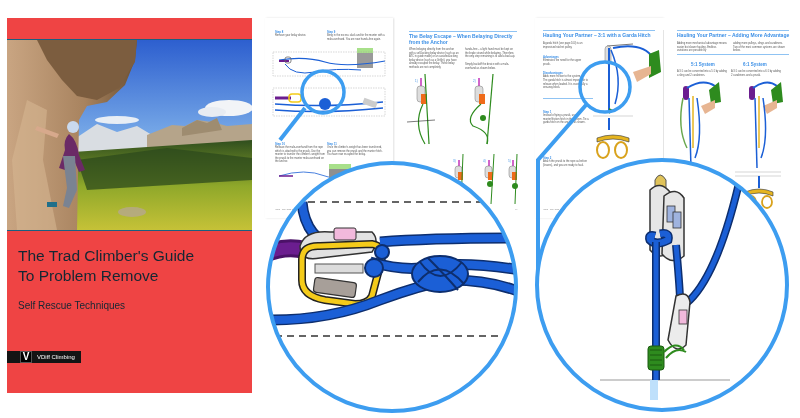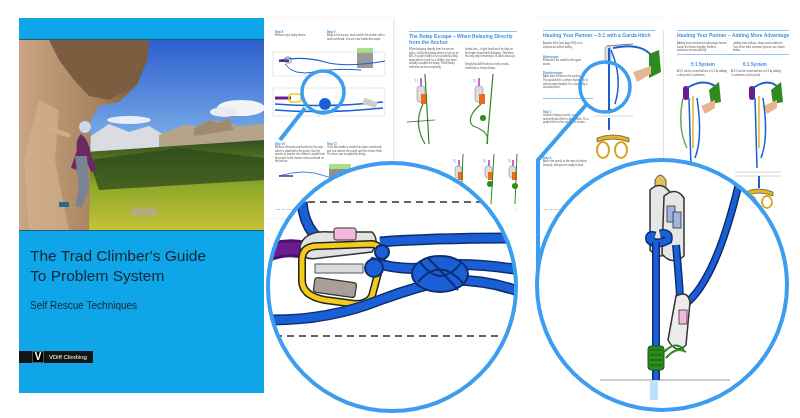--- a/index.html
+++ b/index.html
@@ -1,20 +1,20 @@
 <!DOCTYPE html>
 <html><head>
 <meta charset="utf-8">
 <style>
   * { box-sizing: border-box; margin: 0; padding: 0; }
   html, body { width: 800px; height: 418px; background: #ffffff; overflow: hidden; }
   body { position: relative; font-family: "Liberation Sans", sans-serif; color: #222; }
 
   
-  .cover { position: absolute; left: 19px; top: 18px; width: 245px; height: 375px; background: #0ea5e9; overflow: hidden; }
+  .cover { position: absolute; left: 7px; top: 18px; width: 245px; height: 375px; background: #ef4444; overflow: hidden; }
   .cover-photo { position: absolute; left: 0; top: 21px; width: 245px; height: 192px; overflow: hidden; border-top: 1px solid #1a5f80; border-bottom: 1px solid #1a5f80; }
   .cover-title { position: absolute; left: 11px; top: 228px; width: 220px; font-size: 15.5px; line-height: 20px; color: #142733; }
   .cover-subtitle { position: absolute; left: 11px; top: 282px; font-size: 10px; color: #142733; text-align: right; }
   .logo-bar { position: absolute; left: 0; top: 333px; height: 12px; width: 74px; background: #141414; display: flex; align-items: center; }
   .logo-mark { margin-left: 13px; width: 12px; height: 12px; background: #000; border: 1px solid #555; color: #fff; font-size: 10px; line-height: 10px; text-align: center; font-weight: bold; }
   .logo-text { margin-left: 5px; font-size: 6px; color: #ffffff; white-space: nowrap; }
 
   
   .spread { position: absolute; top: 18px; height: 200px; background: #fff; }
   .page { position: absolute; top: 0; height: 200px; background: #fff; overflow: hidden; }
@@ -68,21 +68,21 @@
 
       <circle cx="66" cy="87" r="6" fill="#c9d9ee"></circle>
       <path d="M62 94 Q70 100 72 115 L78 130 L72 132 L66 118 L58 130 L52 128 L58 110 Q56 100 62 94 Z" fill="#6b2a66"></path>
       <path d="M56 116 L68 116 L70 150 L62 168 L56 166 L60 148 Z" fill="#7a8392"></path>
       <path d="M52 94 L30 86 L28 90 L50 98 Z" fill="#d7a98c"></path>
       <rect x="40" y="162" width="10" height="5" fill="#1f6f8a"></rect>
     </svg>
   </div>
   <div class="cover-title">
     <div>The Trad Climber's Guide</div>
-    <div>To Problem System</div>
+    <div>To Problem Remove</div>
   </div>
   <div class="cover-subtitle">Self Rescue Techniques</div>
   <div class="logo-bar">
     <div class="logo-mark">V</div>
     <div class="logo-text">VDiff Climbing</div>
   </div>
 </div>
 
 <div class="spread" style="left:265px;width:262px;">
 

